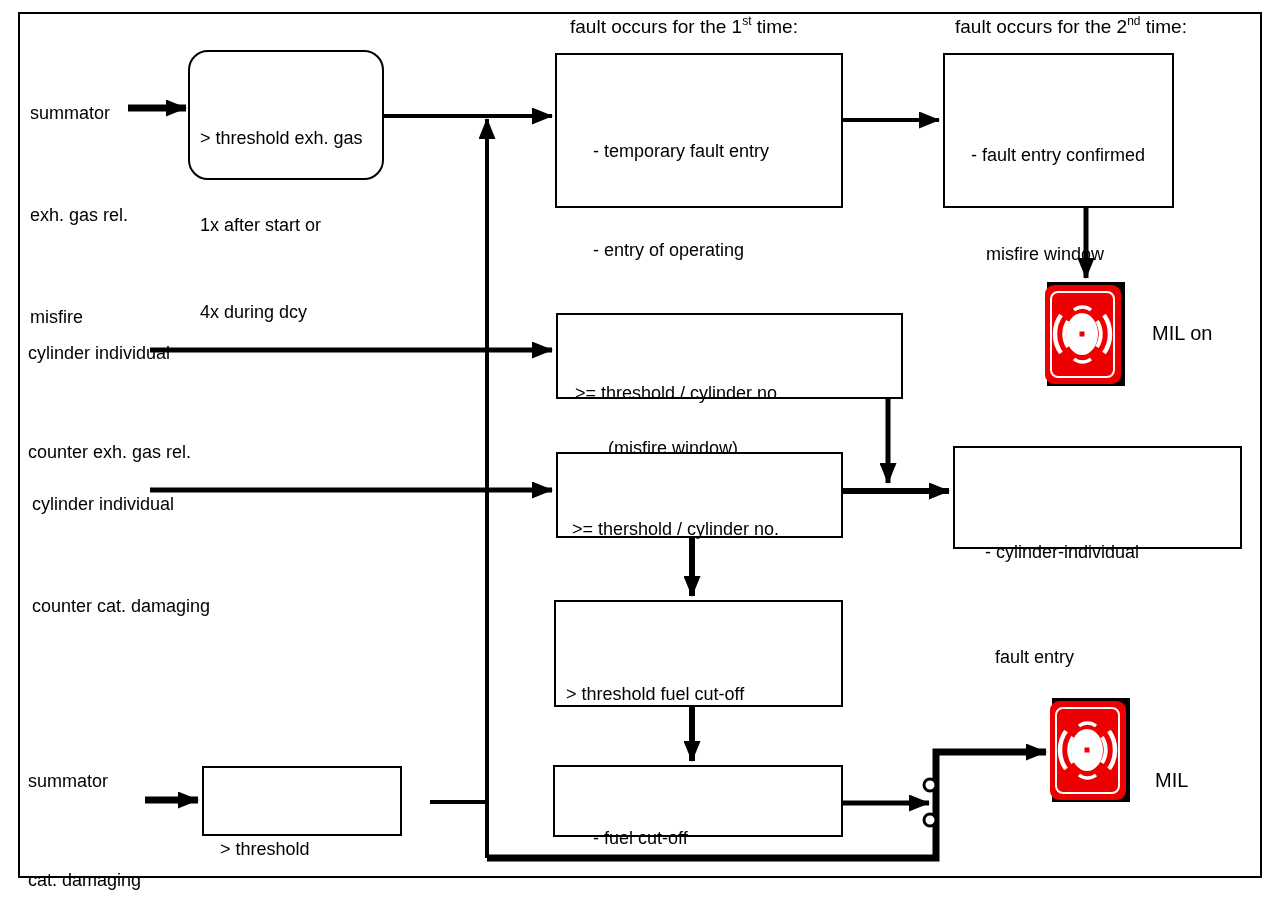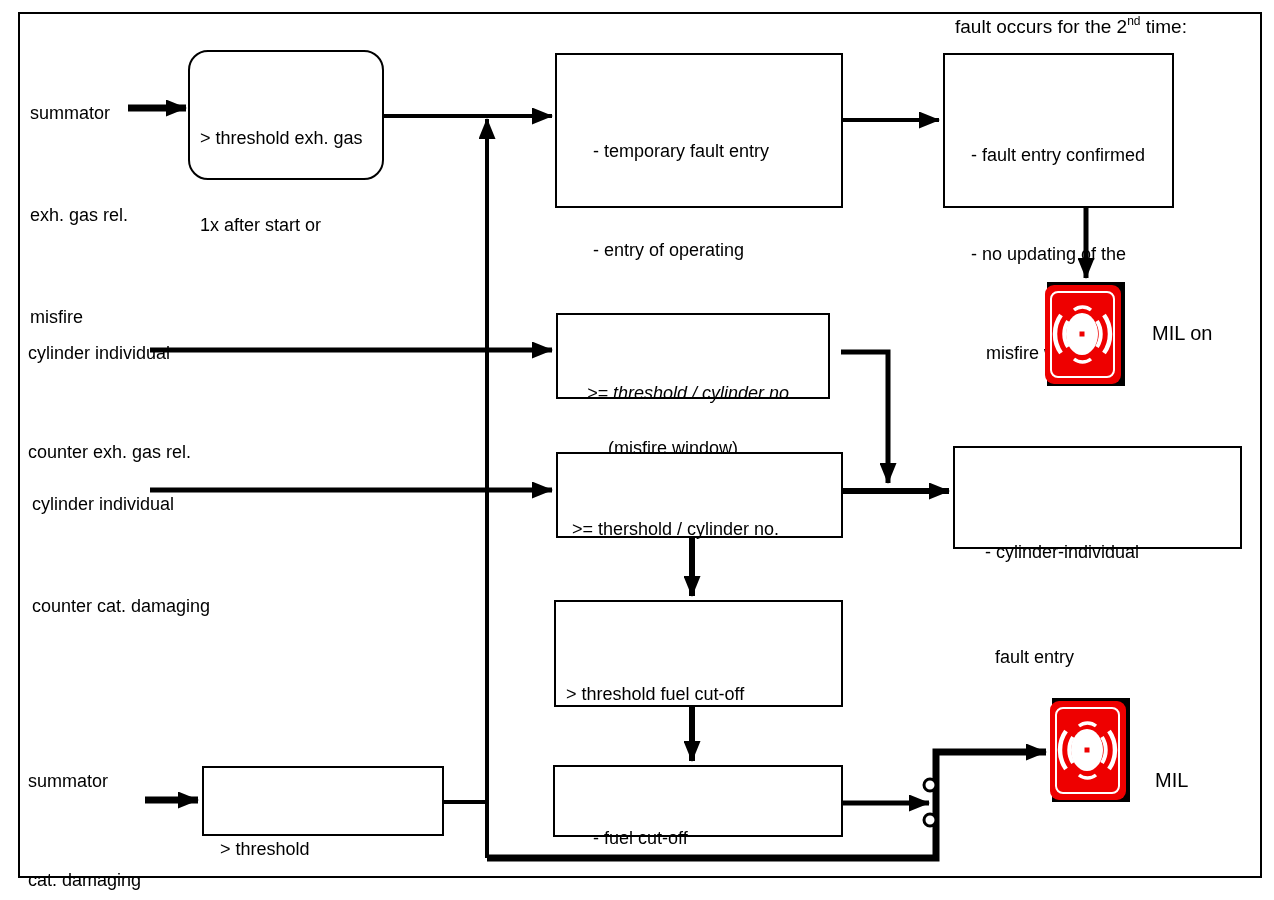--- a/index.html
+++ b/index.html
@@ -115,20 +115,21 @@
     <line x1="430" y1="802" x2="489" y2="802" stroke="#000" stroke-width="4"></line>
 
     <polyline points="487,858 936,858 936,752 1046,752" fill="none" stroke="#000" stroke-width="7" marker-end="url(#ah)"></polyline>
 
     <circle cx="930" cy="785" r="6" fill="#ffffff" stroke="#000" stroke-width="3"></circle>
     <circle cx="930" cy="820" r="6" fill="#ffffff" stroke="#000" stroke-width="3"></circle>
 
     <line x1="843" y1="803" x2="929" y2="803" stroke="#000" stroke-width="5" marker-end="url(#ah)"></line>
   </svg>
 
+  <div class="hdr" style="left:570px; top:16px;"><span>fault occurs for the 1</span><span class="sup">st</span><span> time:</span></div>
   <div class="hdr" style="left:955px; top:16px;"><span>fault occurs for the 2</span><span class="sup">nd</span><span> time:</span></div>
 
   <div class="label" style="left:30px; top:28px; line-height:34px;">
     <div>summator</div>
     <div>exh. gas rel.</div>
     <div>misfire</div>
   </div>
   <div class="label" style="left:28px; top:271px; line-height:33px;">
     <div>cylinder individual</div>
     <div>counter exh. gas rel.</div>
@@ -140,57 +141,57 @@
   <div class="label" style="left:28px; top:699px; line-height:33px;">
     <div>summator</div>
     <div>cat. damaging</div>
     
     
   </div>
 
   <div class="box" style="left:188px; top:50px; width:196px; height:130px; padding:14px 0 0 10px; line-height:29px;border-radius:20px;">
     <div>&gt; threshold exh. gas</div>
     <div>1x after start or</div>
+    <div>4x during dcy</div>
   </div>
 
   <div class="box" style="left:555px; top:53px; width:288px; height:155px; padding:14px 0 0 36px; line-height:33px;">
     <div>- temporary fault entry</div>
     <div>- entry of operating</div>
     <div>   conditions</div>
     <div>   (misfire window)</div>
   </div>
 
   <div class="box" style="left:943px; top:53px; width:231px; height:155px; padding:18px 0 0 26px; line-height:33px;">
     <div>- fault entry confirmed</div>
-    <div>- no updating of the</div>
     <div>   misfire window</div>
   </div>
 
-  <div class="box" style="left:556px; top:313px; width:274px; height:86px; padding:26px 0 0 29px;font-style:italic;">
+  <div class="box" style="left:556px; top:313px; width:347px; height:86px; padding:26px 0 0 17px;">
     <div>&gt;= threshold / cylinder no.</div>
   </div>
 
   <div class="box" style="left:556px; top:452px; width:287px; height:86px; padding:23px 0 0 14px;">
     <div>&gt;= thershold / cylinder no.</div>
   </div>
 
   <div class="box" style="left:953px; top:446px; width:289px; height:103px; padding:17px 0 0 30px; line-height:35px;">
     <div>- cylinder-individual</div>
     <div>  fault entry</div>
   </div>
 
   <div class="box" style="left:554px; top:600px; width:289px; height:107px; padding:40px 0 12px 10px;">
     <div>&gt; threshold fuel cut-off</div>
   </div>
 
   <div class="box" style="left:553px; top:765px; width:290px; height:72px; padding:19px 0 0 38px;">
     <div>- fuel cut-off</div>
   </div>
 
-  <div class="box" style="left:202px; top:766px; width:242px; height:70px; padding:6px 0 0 16px; line-height:30px;">
+  <div class="box" style="left:202px; top:766px; width:200px; height:70px; padding:6px 0 0 16px; line-height:30px;">
     <div>&gt; threshold</div>
     
   </div>
 
   <svg class="mil" style="left:1045px; top:282px;" width="80" height="105">
     <use href="#mil-lamp" fill="#ee0000"></use>
   </svg>
   <div class="mil-label" style="left:1152px; top:322px;">MIL on</div>
 
   <svg class="mil" style="left:1050px; top:698px;" width="80" height="105">

